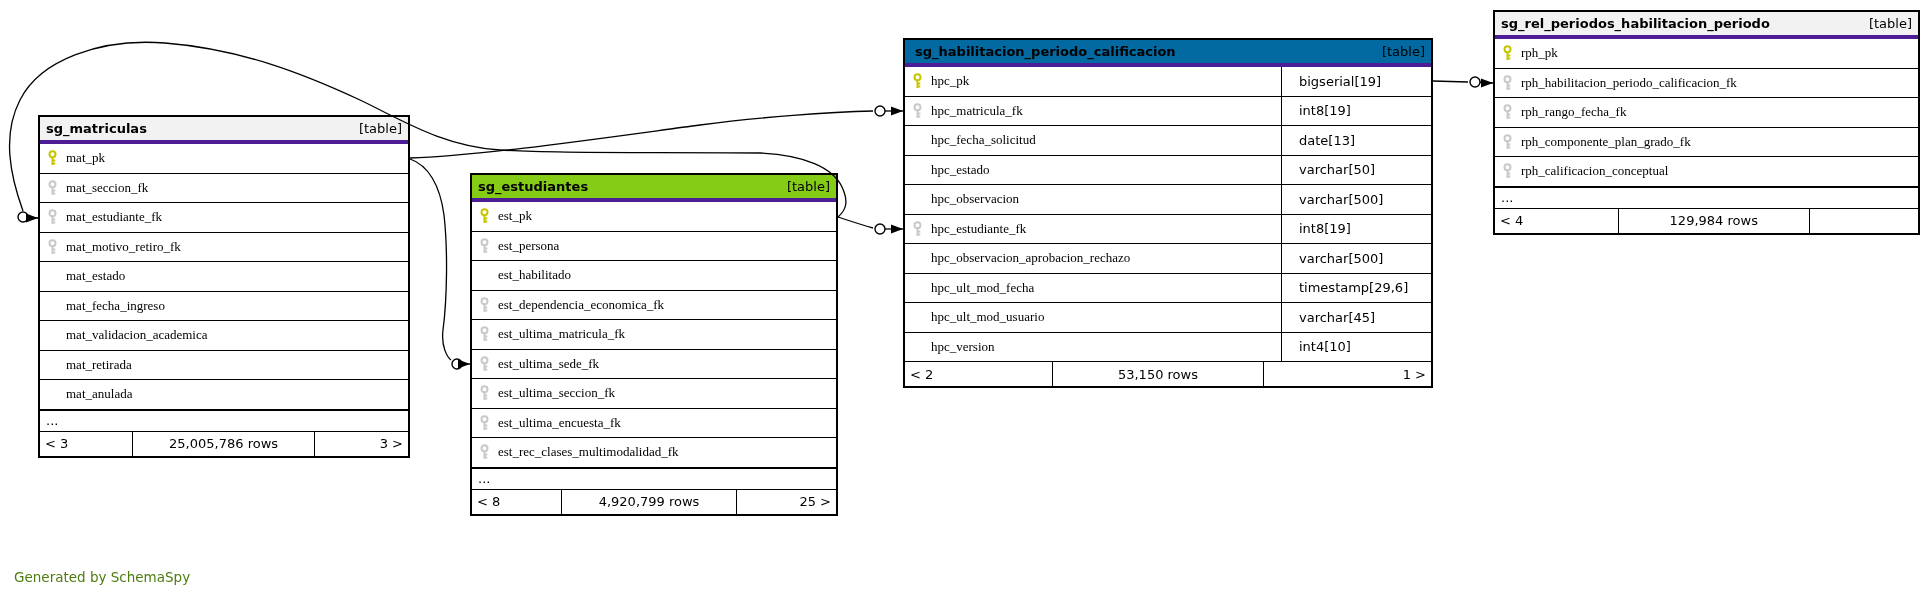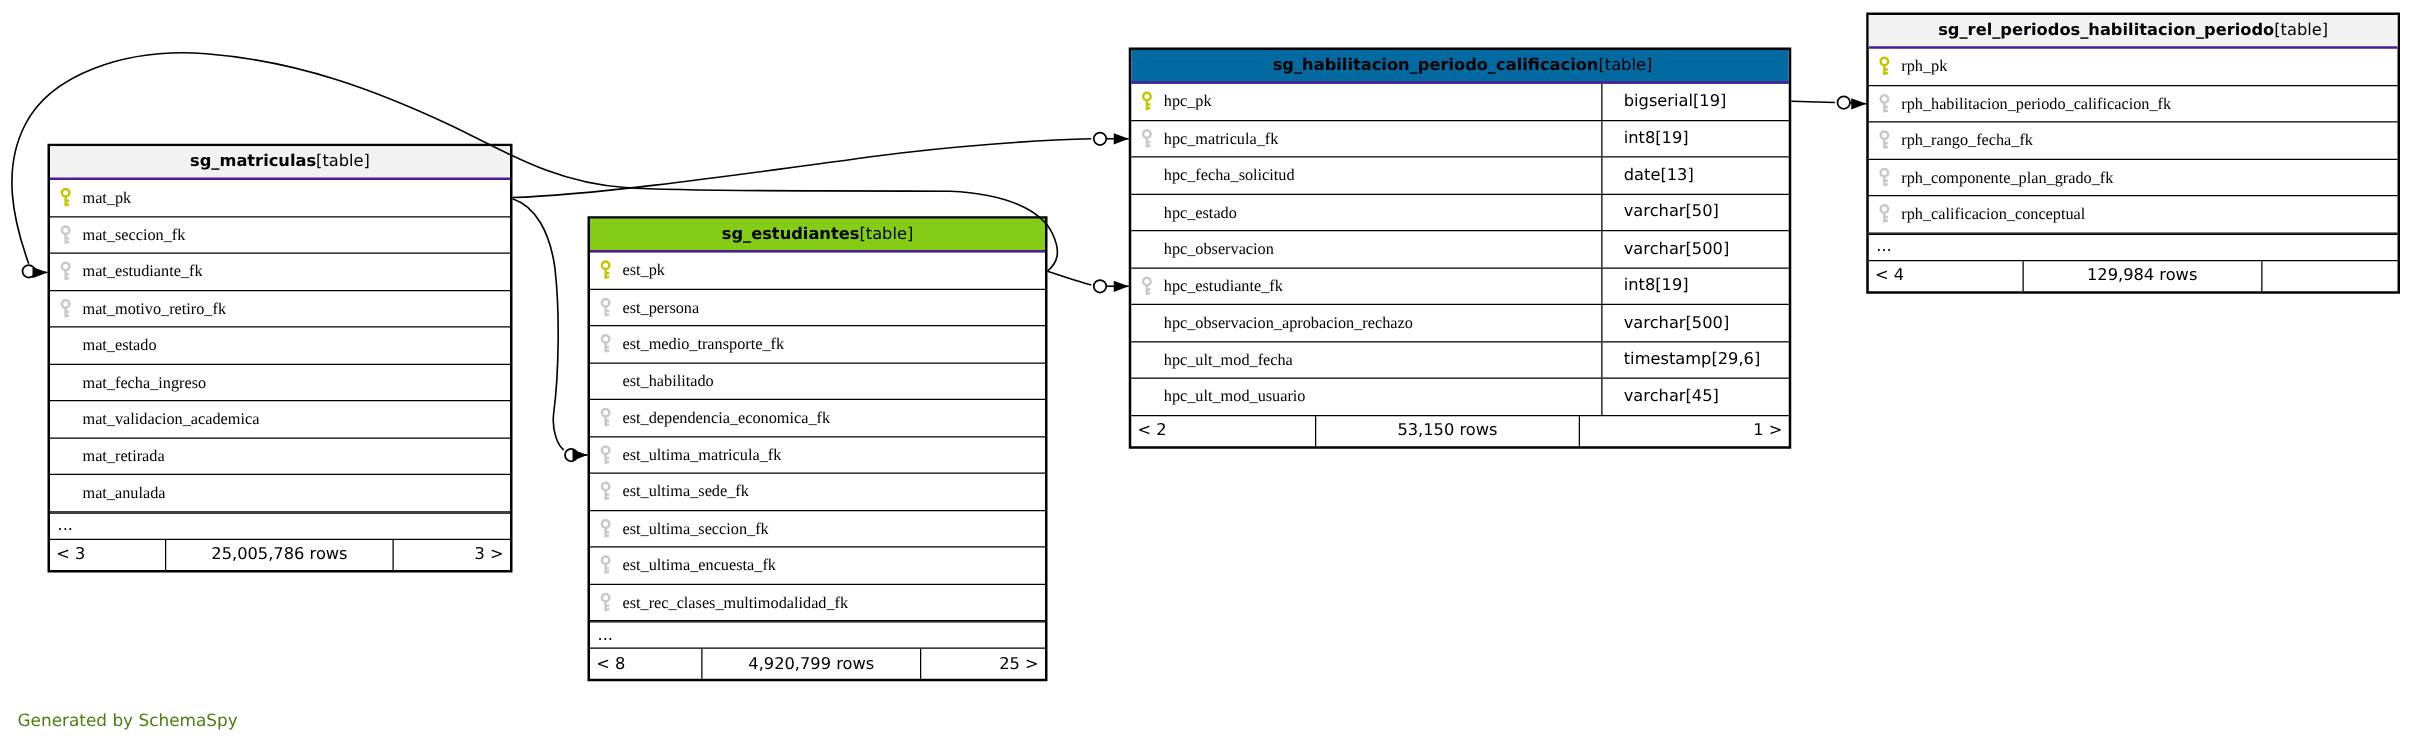--- a/index.html
+++ b/index.html
@@ -6,22 +6,22 @@
   #canvas{
     position:relative;width:1931px;height:601px;background:#ffffff;overflow:hidden;
     font-family:"DejaVu Sans","Liberation Sans",sans-serif;
   }
   #edge-layer{position:absolute;left:0;top:0;width:1931px;height:601px;pointer-events:none;z-index:2;}
   .tbl{
     position:absolute;box-sizing:border-box;border:2px solid #000;background:#fff;z-index:1;
     font-size:13px;color:#000;
   }
   .tbl-header{
-    display:flex;justify-content:center;align-items:center;
-    height:27px;box-sizing:border-box;border-bottom:2px solid #4c1d95;
+    display:flex;justify-content:space-between;align-items:center;
+    height:27px;box-sizing:border-box;border-bottom:4px solid #4c1d95;
     padding:0 6px;
   }
   .tbl-name{font-weight:bold;font-size:13px;white-space:nowrap;}
   .tbl-badge{font-size:13px;white-space:nowrap;}
   .col-row{
     display:flex;align-items:stretch;height:29.5px;box-sizing:border-box;
     border-bottom:1.5px solid #000;
   }
   .col-row:last-of-type{border-bottom:none;}
   .name-cell{flex:1;display:flex;align-items:center;padding-left:7px;overflow:hidden;}
@@ -177,29 +177,20 @@
           <div class="name-cell">
             <span class="key-slot"><svg width="11" height="16" viewBox="0 0 11 16">
                 <circle cx="5.5" cy="4.2" r="3" fill="none" stroke="#c9c9c9" stroke-width="2"></circle>
                 <path d="M5.5 7.2 L5.5 15 M5.5 10.5 L8.3 10.5 M5.5 13.6 L8.3 13.6" fill="none" stroke="#c9c9c9" stroke-width="2"></path>
               </svg></span>
             <span class="col-label">est_persona</span>
           </div>
         </div>
         <div class="col-row">
           <div class="name-cell">
-            <span class="key-slot"><svg width="11" height="16" viewBox="0 0 11 16">
-                <circle cx="5.5" cy="4.2" r="3" fill="none" stroke="#c9c9c9" stroke-width="2"></circle>
-                <path d="M5.5 7.2 L5.5 15 M5.5 10.5 L8.3 10.5 M5.5 13.6 L8.3 13.6" fill="none" stroke="#c9c9c9" stroke-width="2"></path>
-              </svg></span>
-            <span class="col-label">est_medio_transporte_fk</span>
-          </div>
-        </div>
-        <div class="col-row">
-          <div class="name-cell">
             <span class="key-slot"></span>
             <span class="col-label">est_habilitado</span>
           </div>
         </div>
         <div class="col-row">
           <div class="name-cell">
             <span class="key-slot"><svg width="11" height="16" viewBox="0 0 11 16">
                 <circle cx="5.5" cy="4.2" r="3" fill="none" stroke="#c9c9c9" stroke-width="2"></circle>
                 <path d="M5.5 7.2 L5.5 15 M5.5 10.5 L8.3 10.5 M5.5 13.6 L8.3 13.6" fill="none" stroke="#c9c9c9" stroke-width="2"></path>
               </svg></span>
@@ -327,20 +318,27 @@
             <span class="col-label">hpc_ult_mod_fecha</span>
           </div>
           <div class="type-cell" style="flex-basis: 150px; width: 150px;">timestamp[29,6]</div>
         </div>
         <div class="col-row">
           <div class="name-cell">
             <span class="key-slot"></span>
             <span class="col-label">hpc_ult_mod_usuario</span>
           </div>
           <div class="type-cell" style="flex-basis: 150px; width: 150px;">varchar[45]</div>
+        </div>
+        <div class="col-row" style="border-bottom: 1.5px solid rgb(0, 0, 0);">
+          <div class="name-cell">
+            <span class="key-slot"></span>
+            <span class="col-label">hpc_version</span>
+          </div>
+          <div class="type-cell" style="flex-basis: 150px; width: 150px;">int4[10]</div>
         </div>
         <div class="tbl-footer">
           <div class="f-cell f-left" style="width: 28%;">&lt; 2</div>
           <div class="f-cell f-center" style="width: 40%;">53,150 rows</div>
           <div class="f-cell f-right" style="width: 32%;">1 &gt;</div>
         </div>
       </div>
       <div class="tbl" style="left: 1493px; top: 10px; width: 427px;">
         <div class="tbl-header" style="background: rgb(242, 242, 242);">
           <span class="tbl-name">sg_rel_periodos_habilitacion_periodo</span>

